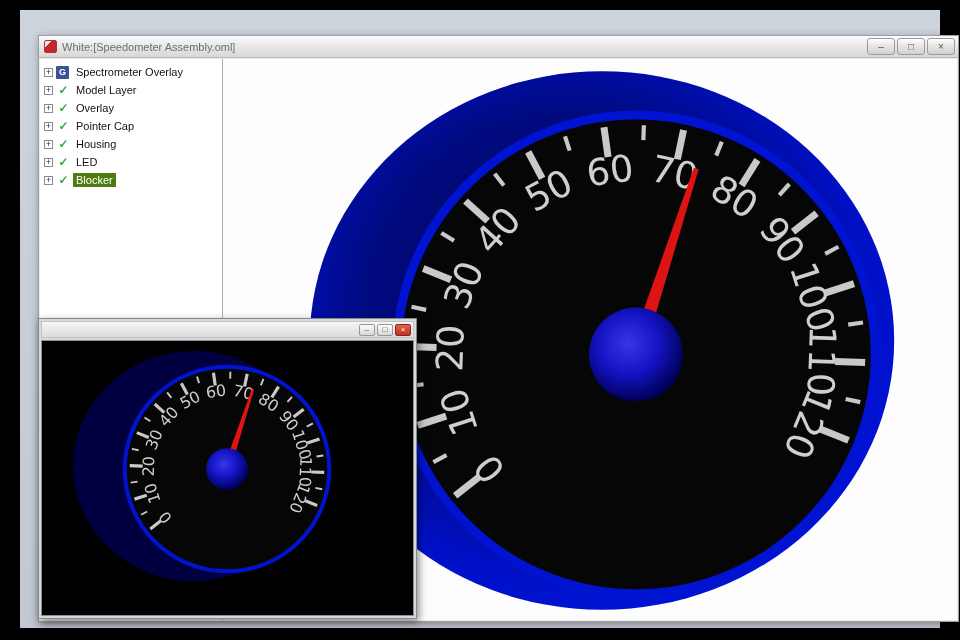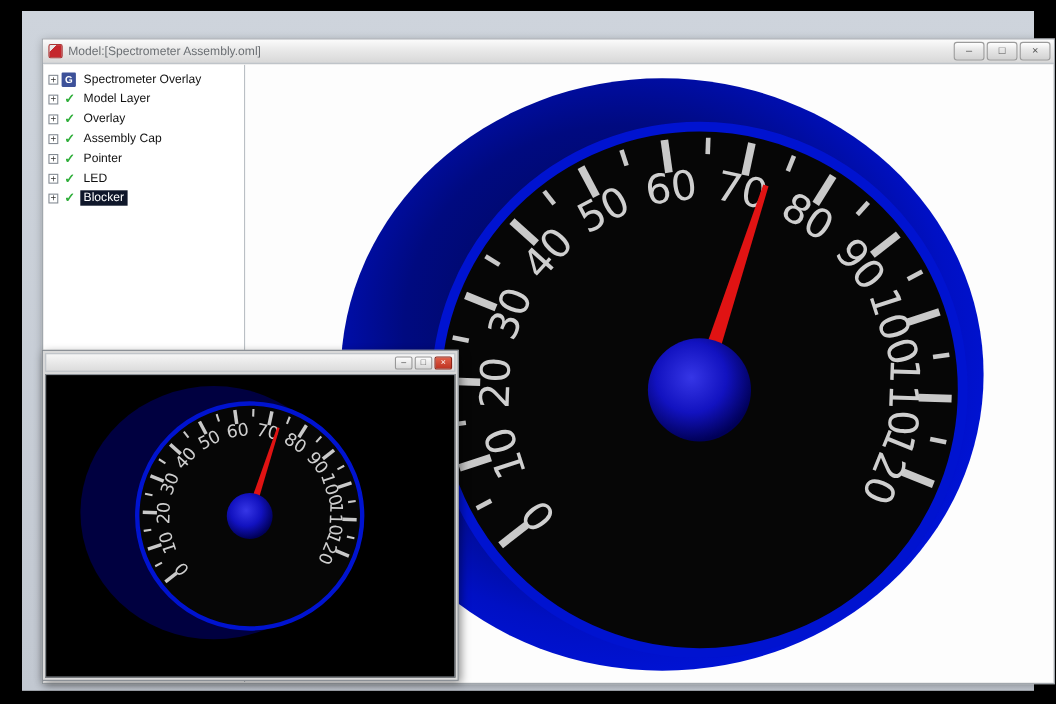--- a/index.html
+++ b/index.html
@@ -46,21 +46,21 @@
     width:9px; height:9px; border:1px solid #858c94; background:#fff;
     font-size:9px; line-height:7px; text-align:center; color:#333; flex:0 0 auto;
   }
   .ticon { width:15px; text-align:center; margin:0 2px 0 3px; flex:0 0 auto; }
   .ticon.group {
     width:13px; height:13px; margin-right:4px; background:#3d5199; color:#fff;
     font-size:9px; font-weight:bold; line-height:13px; border-radius:1px;
   }
   .ticon.check { color:#2fae3a; font-size:12px; font-weight:bold; line-height:13px; }
   .tlabel { padding:1px 3px; white-space:nowrap; }
-  .tlabel.selected { background:#0f172a; color:#fff; }
+  .tlabel.selected { background:#4d7c0f; color:#fff; }
 
   
   .viewport { position:relative; flex:1 1 auto; background:#fdfdfd; overflow:hidden; }
   .viewport svg { position:absolute; left:0; top:0; width:100%; height:100%; }
 
   
   .preview-window {
     position:absolute; left:18px; top:308px; width:379px; height:301px;
     background:#d9d9d9; border:1px solid #83898f; padding:2px;
     box-shadow:2px 3px 8px rgba(0,0,0,0.45);
@@ -84,21 +84,21 @@
 </style>
 </head>
 <body>
 
 <div class="screen">
   <div class="desktop">
 
     <div class="main-window">
       <div class="titlebar">
         <span class="app-icon"></span>
-        <span class="title">Model:[Spectrometer Assembly.oml]</span>
+        <span class="title">White:[Speedometer Assembly.oml]</span>
         <span class="controls">
           <span class="ctl">–</span>
           <span class="ctl">□</span>
           <span class="ctl">×</span>
         </span>
       </div>
       <div class="content">
         <div class="tree-panel" id="tree">
             <div class="tree-row">
               <span class="expander">+</span>
@@ -111,26 +111,26 @@
               <span class="tlabel">Model Layer</span>
             </div>
             <div class="tree-row">
               <span class="expander">+</span>
               <span class="ticon check">✓</span>
               <span class="tlabel">Overlay</span>
             </div>
             <div class="tree-row">
               <span class="expander">+</span>
               <span class="ticon check">✓</span>
-              <span class="tlabel">Assembly Cap</span>
-            </div>
-            <div class="tree-row">
-              <span class="expander">+</span>
-              <span class="ticon check">✓</span>
-              <span class="tlabel">Pointer</span>
+              <span class="tlabel">Pointer Cap</span>
+            </div>
+            <div class="tree-row">
+              <span class="expander">+</span>
+              <span class="ticon check">✓</span>
+              <span class="tlabel">Housing</span>
             </div>
             <div class="tree-row">
               <span class="expander">+</span>
               <span class="ticon check">✓</span>
               <span class="tlabel">LED</span>
             </div>
             <div class="tree-row">
               <span class="expander">+</span>
               <span class="ticon check">✓</span>
               <span class="tlabel selected">Blocker</span>

